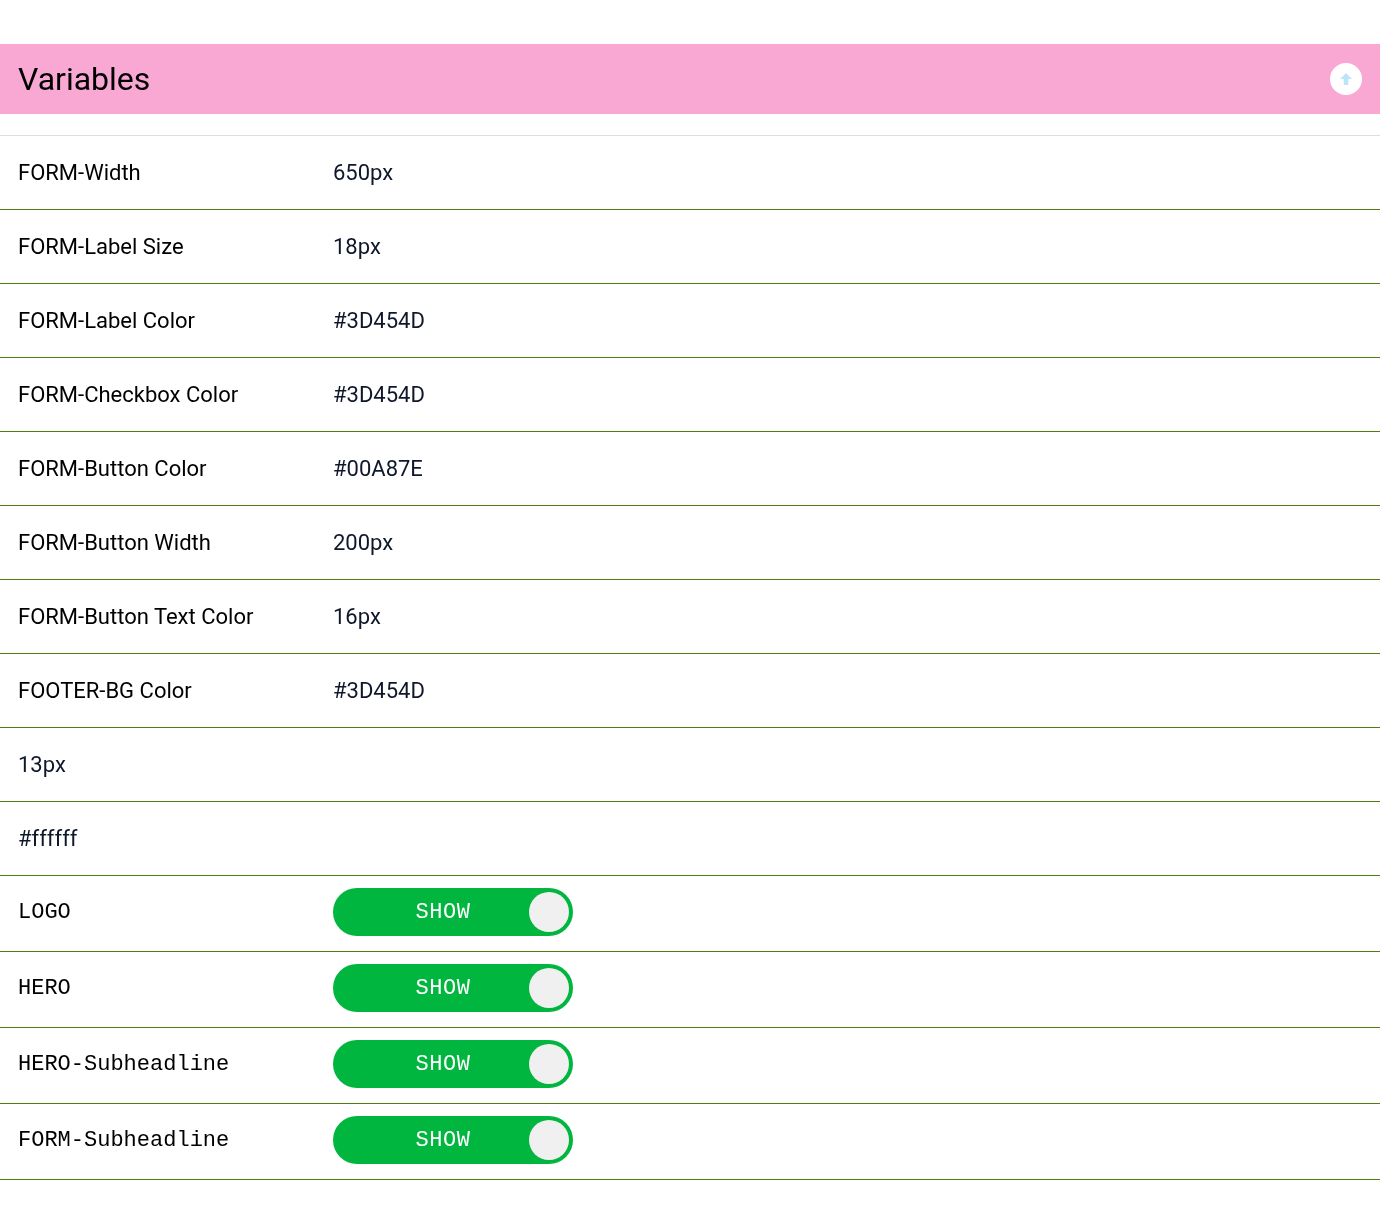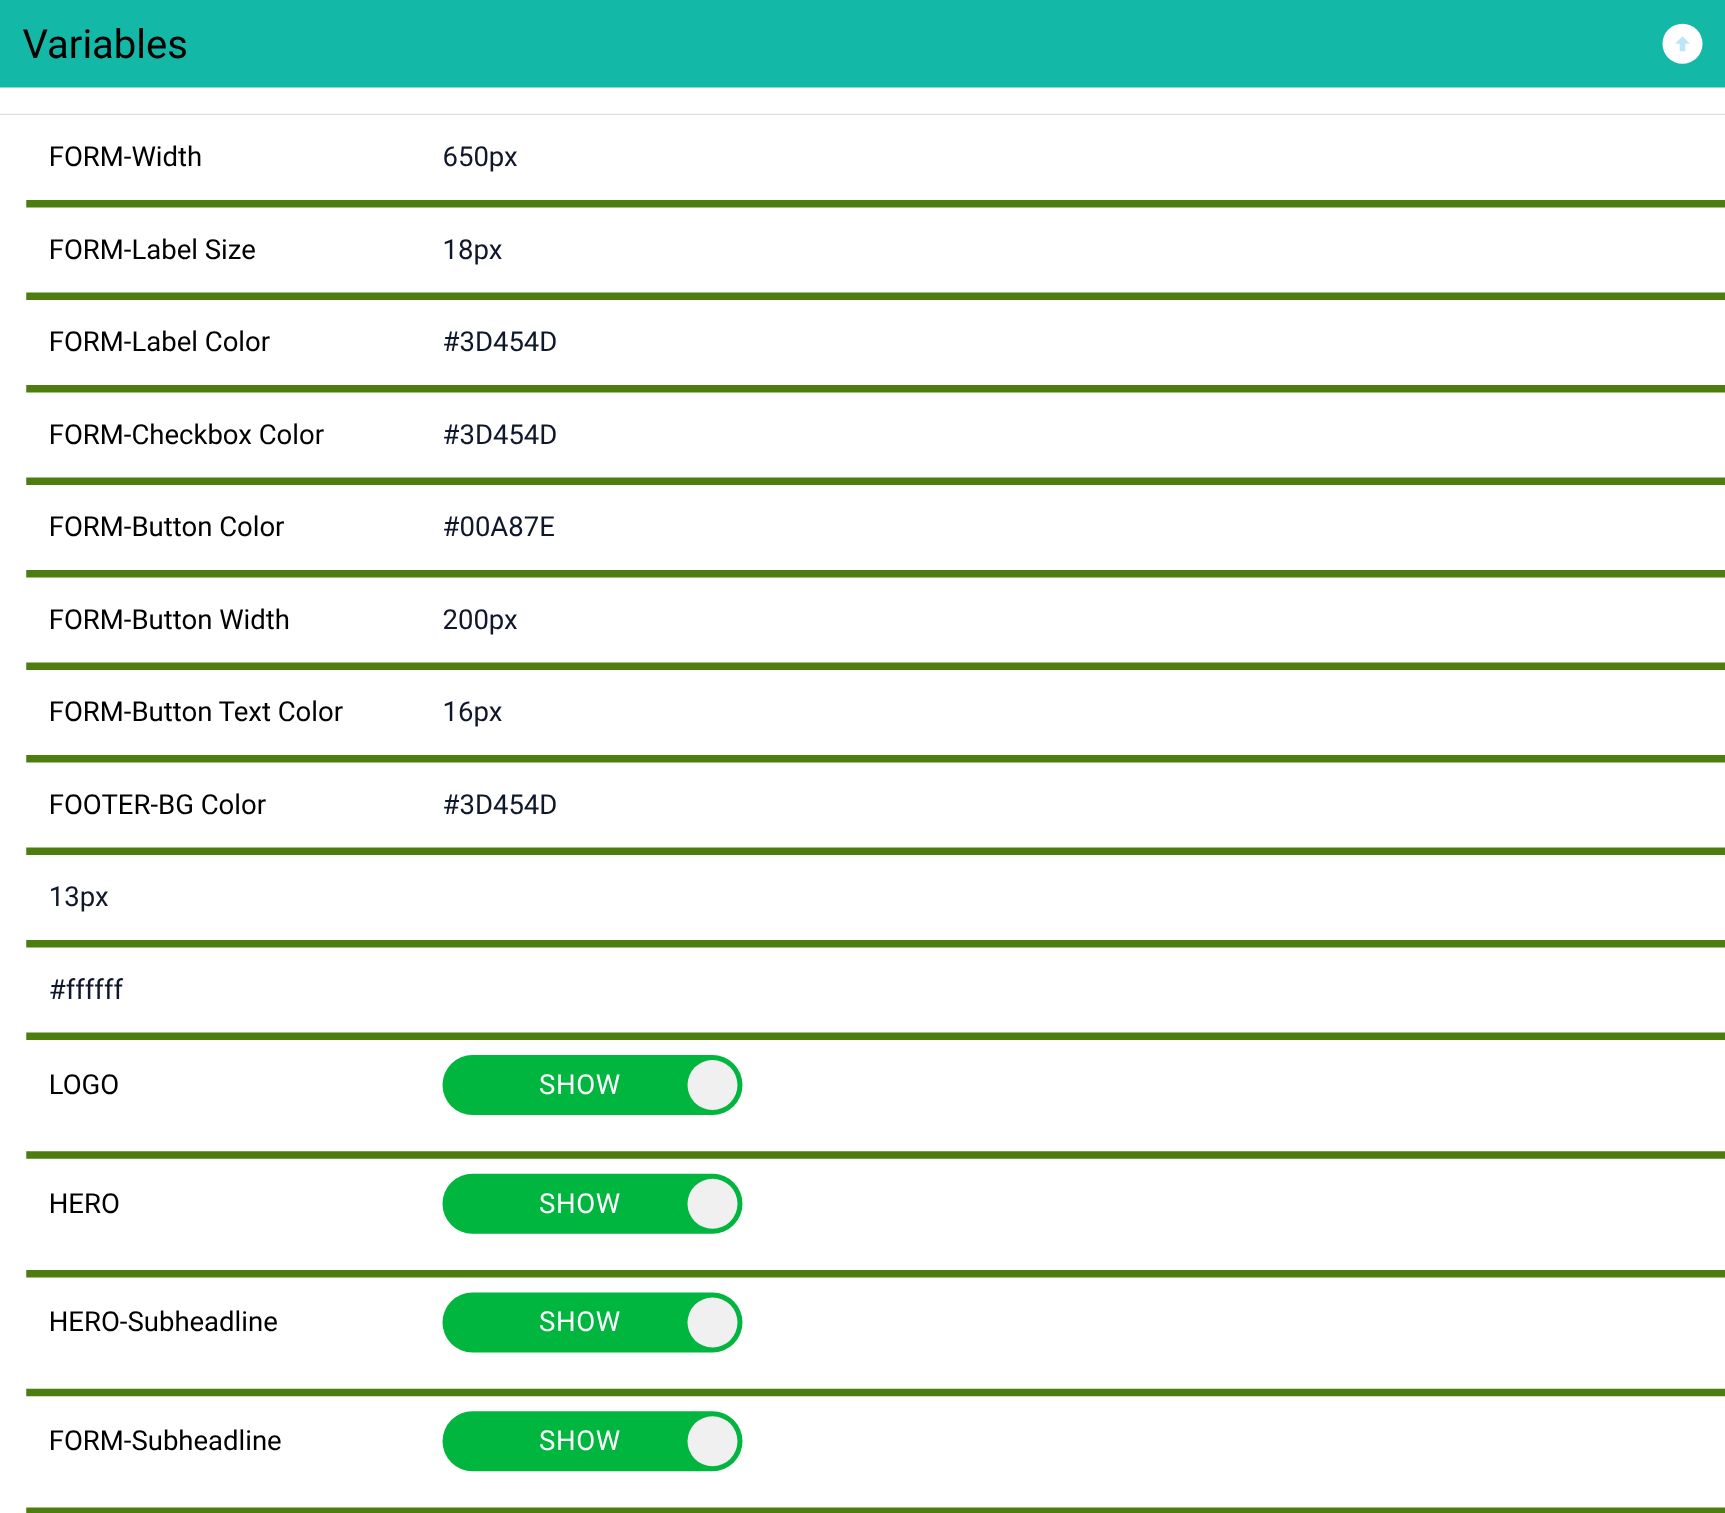--- a/index.html
+++ b/index.html
@@ -6,25 +6,26 @@
       margin: 0;
       padding: 0;
       box-sizing: border-box;
     }
     body {
       font-family: -apple-system, BlinkMacSystemFont, "Segoe UI", Roboto, Helvetica, Arial, sans-serif;
       background: #ffffff;
       width: 1380px;
     }
     .header {
-      background: #14b8a6;
+      background: #f9a8d4;
       padding: 16px 18px;
       display: flex;
       align-items: center;
       justify-content: space-between;
+      margin-top: 44px;
     }
     .header-title {
       font-size: 32px;
       font-weight: 400;
       color: #000;
     }
     .up-icon {
       width: 32px;
       height: 32px;
       background: #ffffff;
@@ -39,24 +40,23 @@
       height: 18px;
       fill: #bde5f8;
     }
     .spacer-row {
       height: 22px;
       border-bottom: 1px solid #ddd;
     }
     .row {
       display: flex;
       align-items: center;
-      border-bottom: 6px solid #4d7c0f;
+      border-bottom: 1px solid #4d7c0f;
       min-height: 74px;
       padding: 0 18px;
-      margin-left: 21px;
     }
     .row-label {
       width: 315px;
       font-size: 22px;
       color: #000;
       flex-shrink: 0;
     }
     .row-value {
       font-size: 22px;
       color: #0f172a;
@@ -86,21 +86,22 @@
       right: 4px;
       top: 4px;
       width: 40px;
       height: 40px;
       background: #f0f0f0;
       border-radius: 50%;
     }
     .toggle-row {
       min-height: 74px;
       padding-top: 12px;
-      padding-bottom: 29px;
+      padding-bottom: 15px;
+      font-family: Liberation Mono, monospace;
     }
   </style>
 </head>
 <body>
 
 <div class="header">
   <div class="header-title">Variables</div>
   <div class="up-icon">
     <svg viewBox="0 0 24 24">
       <path d="M12 4l-8 8h5v8h6v-8h5z"></path>

